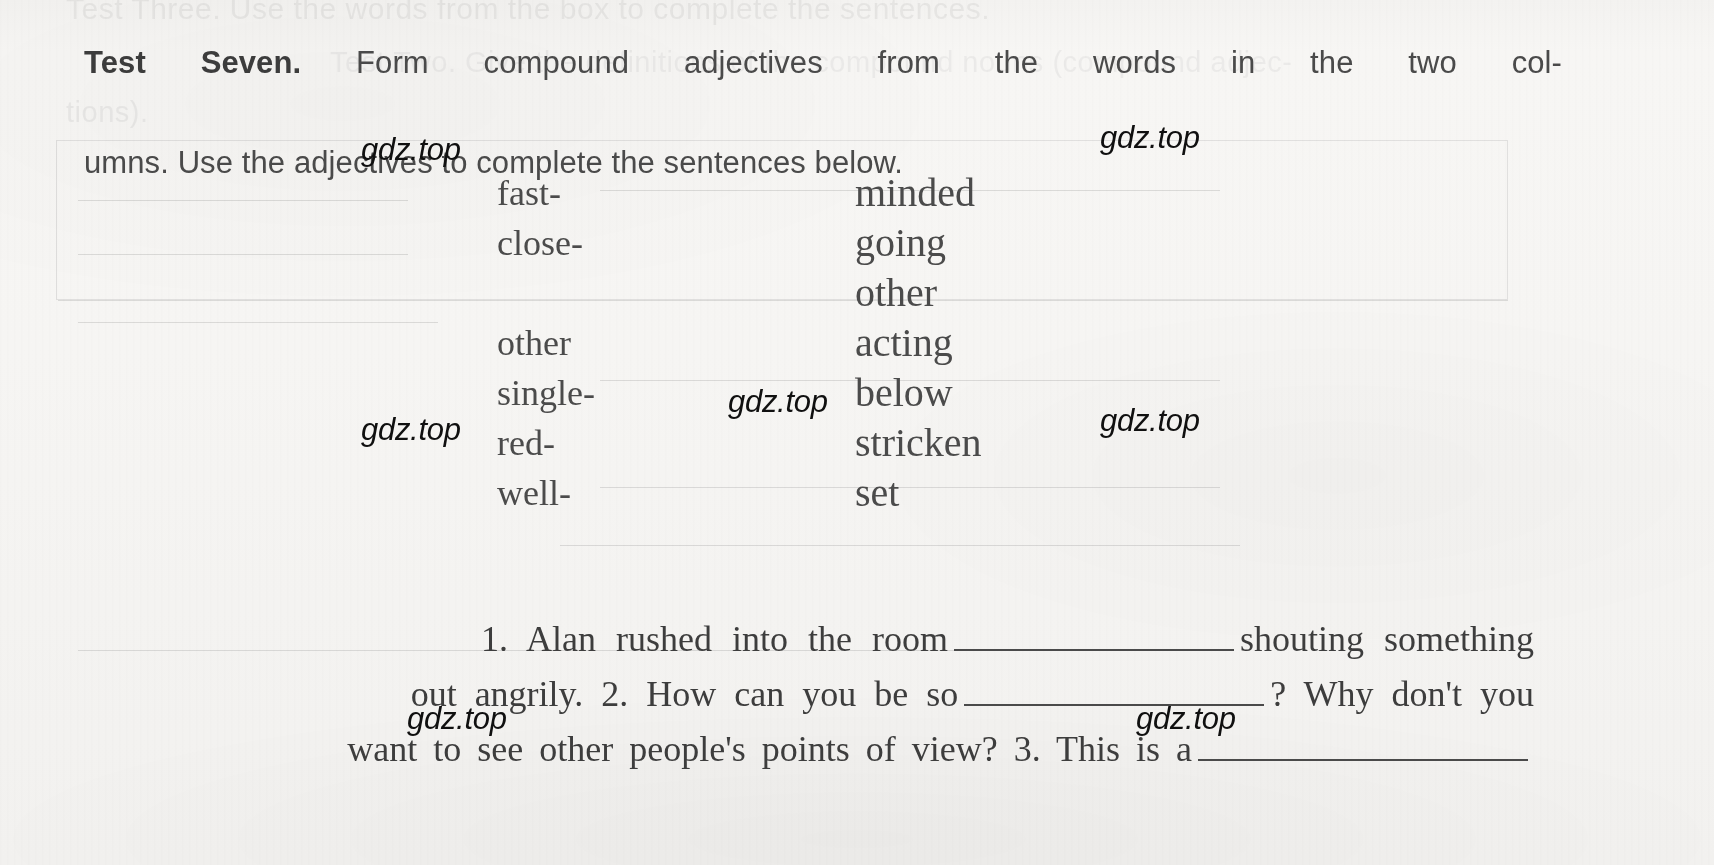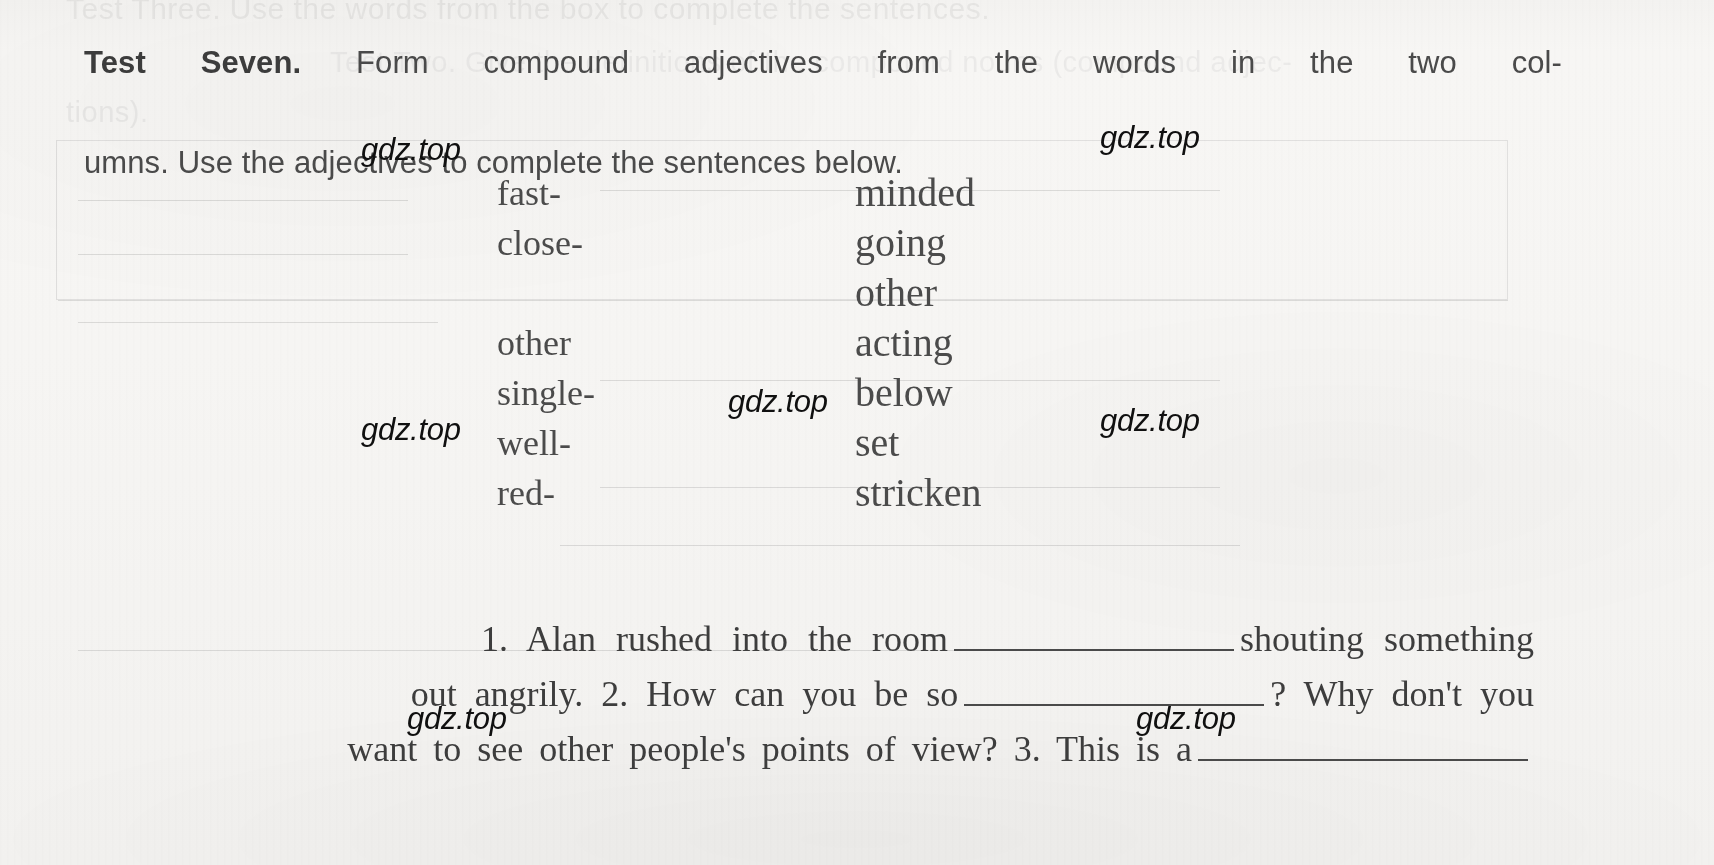--- a/index.html
+++ b/index.html
@@ -211,26 +211,26 @@
     </div>
     <div class="col-row">
       <span class="col-left">other</span>
       <span class="col-right">acting</span>
     </div>
     <div class="col-row">
       <span class="col-left">single-</span>
       <span class="col-right">below</span>
     </div>
     <div class="col-row">
+      <span class="col-left">red-</span>
+      <span class="col-right">stricken</span>
+    </div>
+    <div class="col-row">
       <span class="col-left">well-</span>
       <span class="col-right">set</span>
-    </div>
-    <div class="col-row">
-      <span class="col-left">red-</span>
-      <span class="col-right">stricken</span>
     </div>
   </div>
 
   <div id="sentences">
 
     <span class="sline sp-w">
       <span class="indent"></span><span>1. Alan rushed into the room</span><span class="blank b1"></span><span>shouting something</span>
     </span>
 
     <span class="sline sp-w2">

